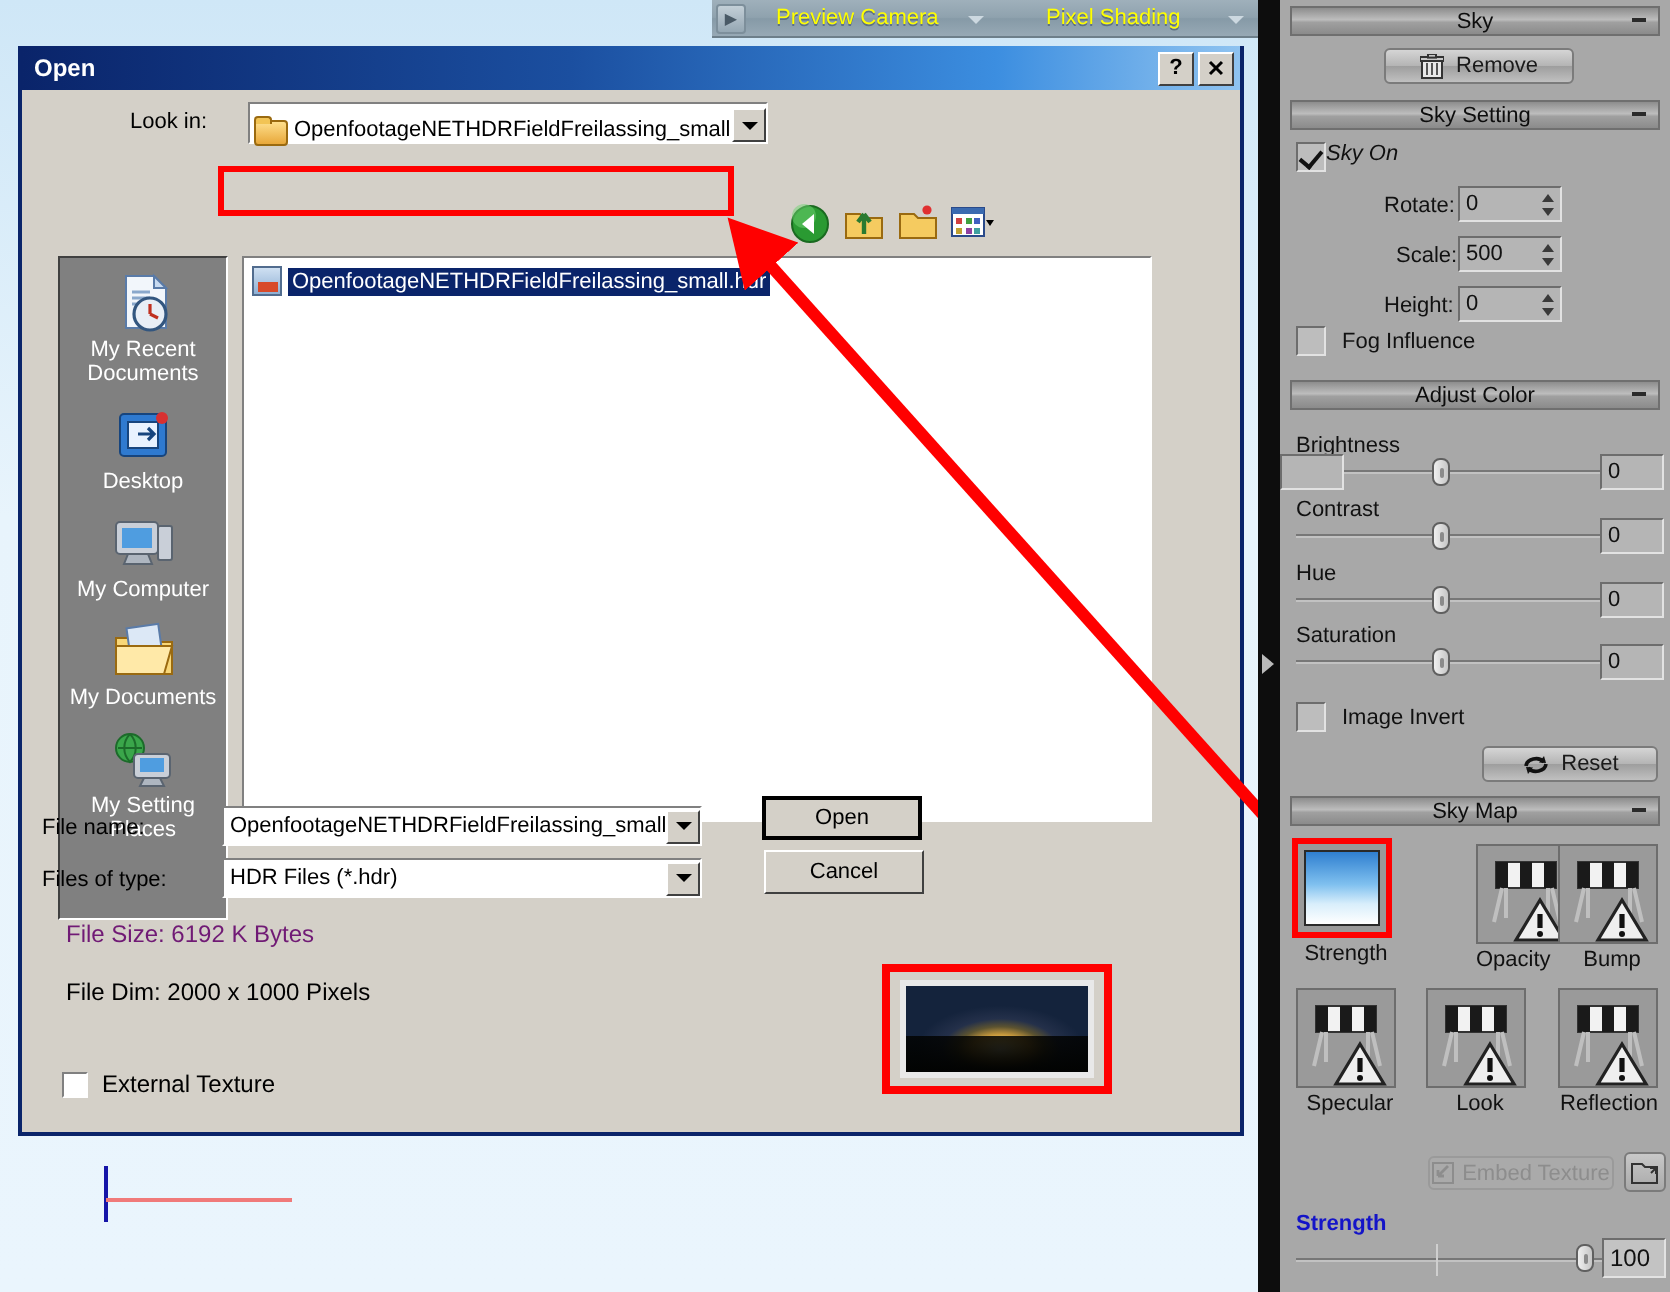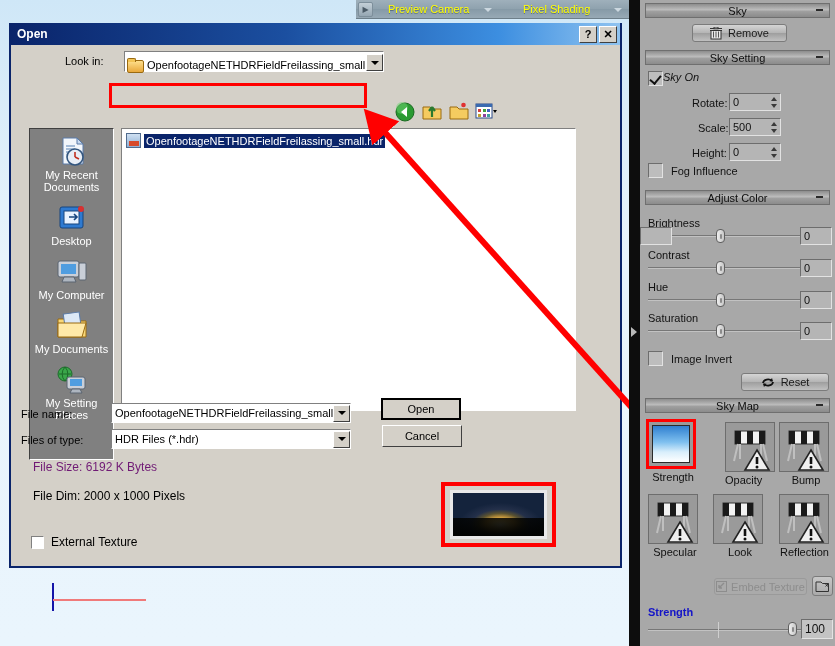--- a/index.html
+++ b/index.html
@@ -578,21 +578,21 @@
     <span class="minus"></span>
   </div>
 
   <div class="map-cell" style="left:6px; top:419px;">
     <div class="map-thumb sel">
       <div class="inner"></div>
     </div>
     <div class="map-label">Strength</div>
   </div>
 
-  <div class="map-cell" style="left:60px; top:422px;padding-left:25px;">
+  <div class="map-cell" style="left:73px; top:422px;padding-left:25px;">
     <div class="map-thumb">
       <svg class="warn-svg" width="50" height="50" viewBox="0 0 50 50">
         <g>
           <rect x="9" y="8" width="30" height="13" fill="#f2f2f2" stroke="#333"></rect>
           <rect x="9" y="8" width="6" height="13" fill="#1a1a1a"></rect>
             <rect x="21" y="8" width="6" height="13" fill="#1a1a1a"></rect>
             <rect x="33" y="8" width="6" height="13" fill="#1a1a1a"></rect>
           <path d="M12 21 L8 38 M37 21 L41 38 M14 21 L14 36 M35 21 L35 36" stroke="#bfbfbf" stroke-width="2"></path>
         </g>
         <path d="M31 27 L43 47 L19 47 Z" fill="#efefef" stroke="#222" stroke-width="1.6"></path>

